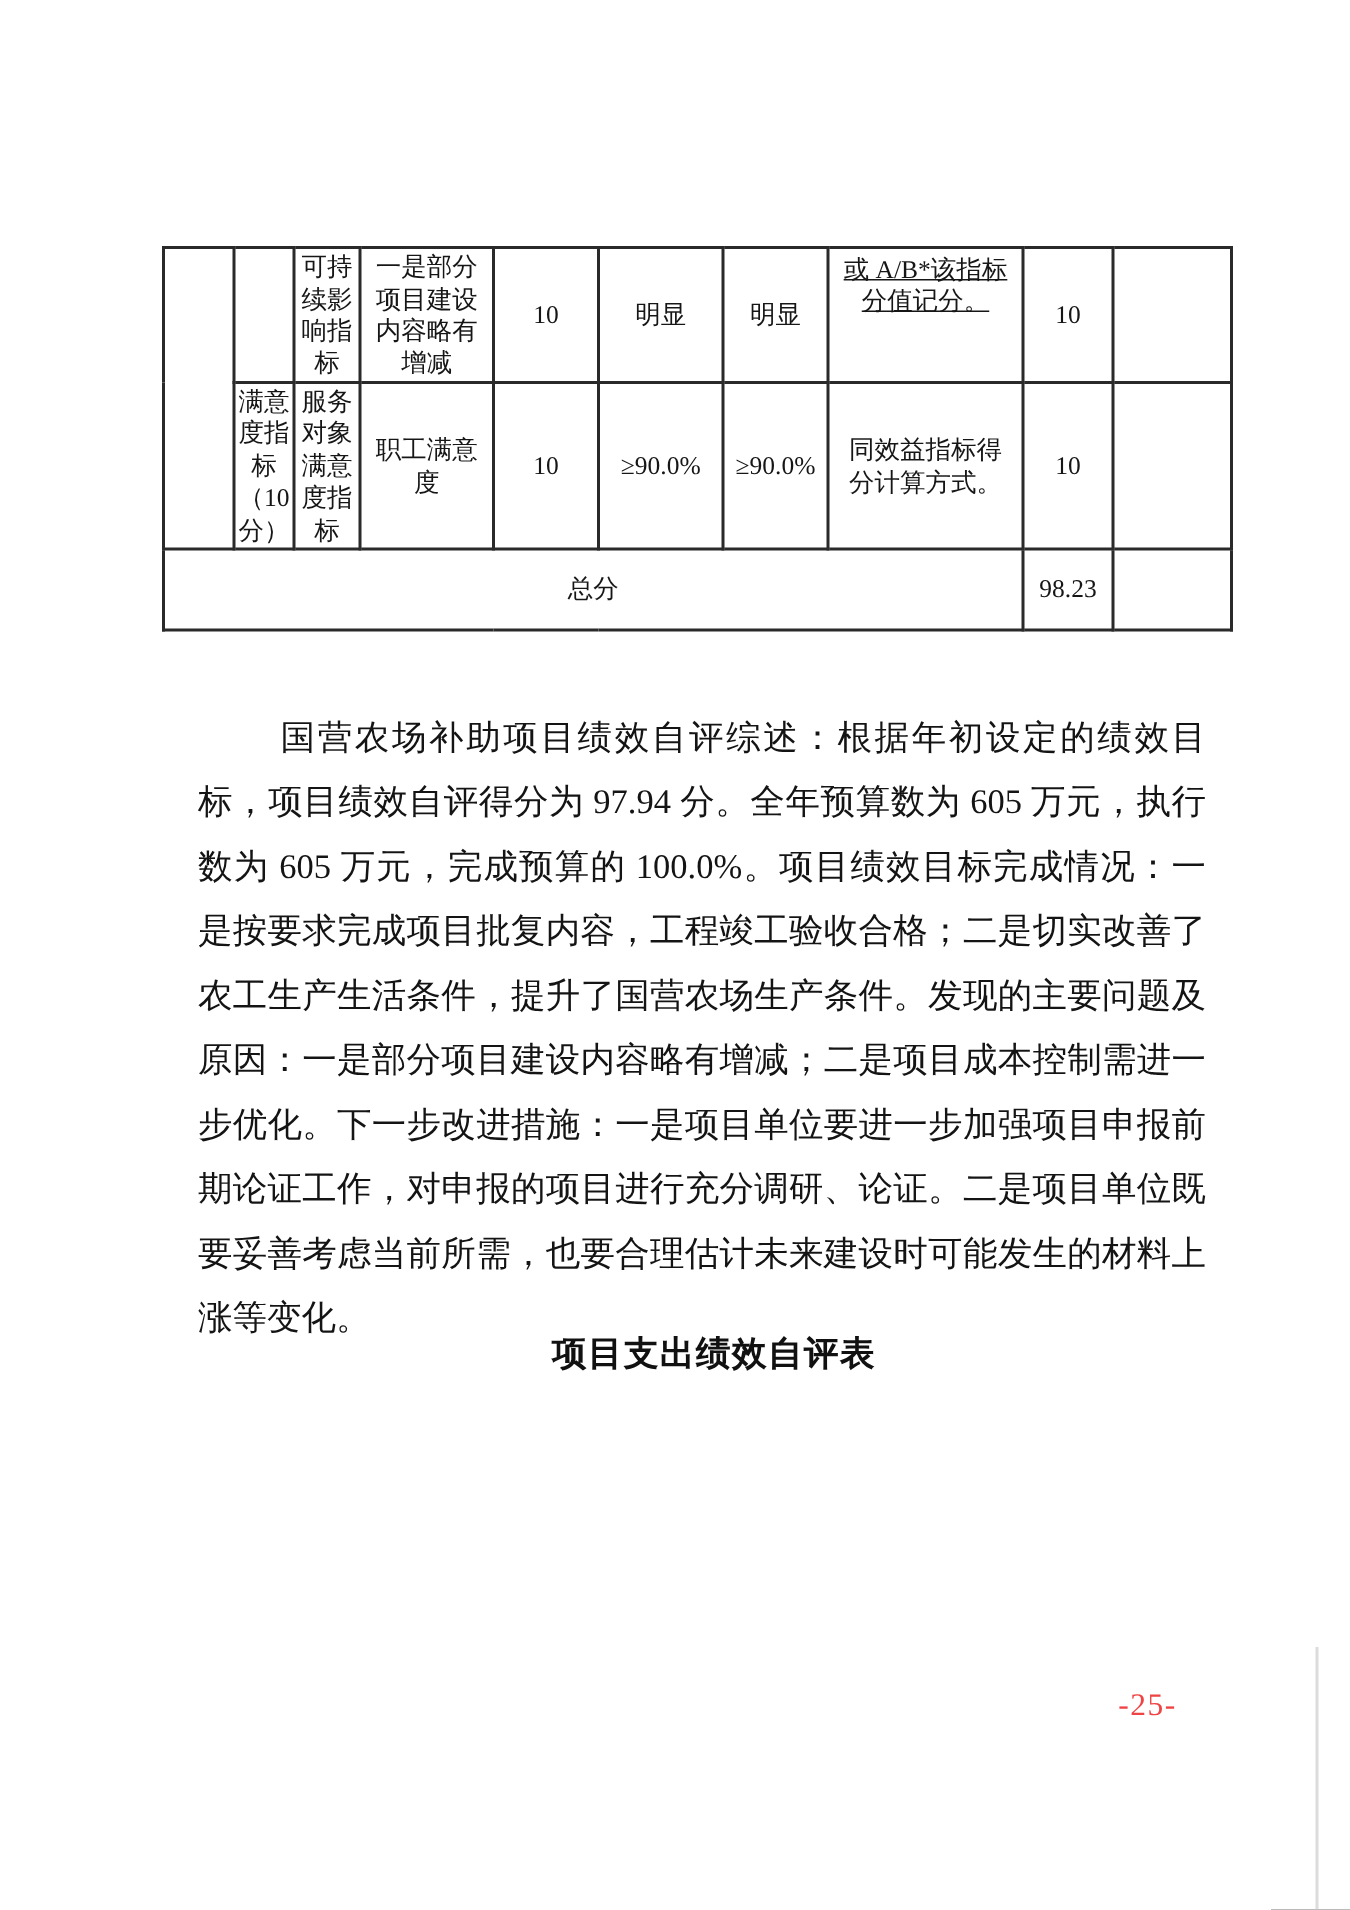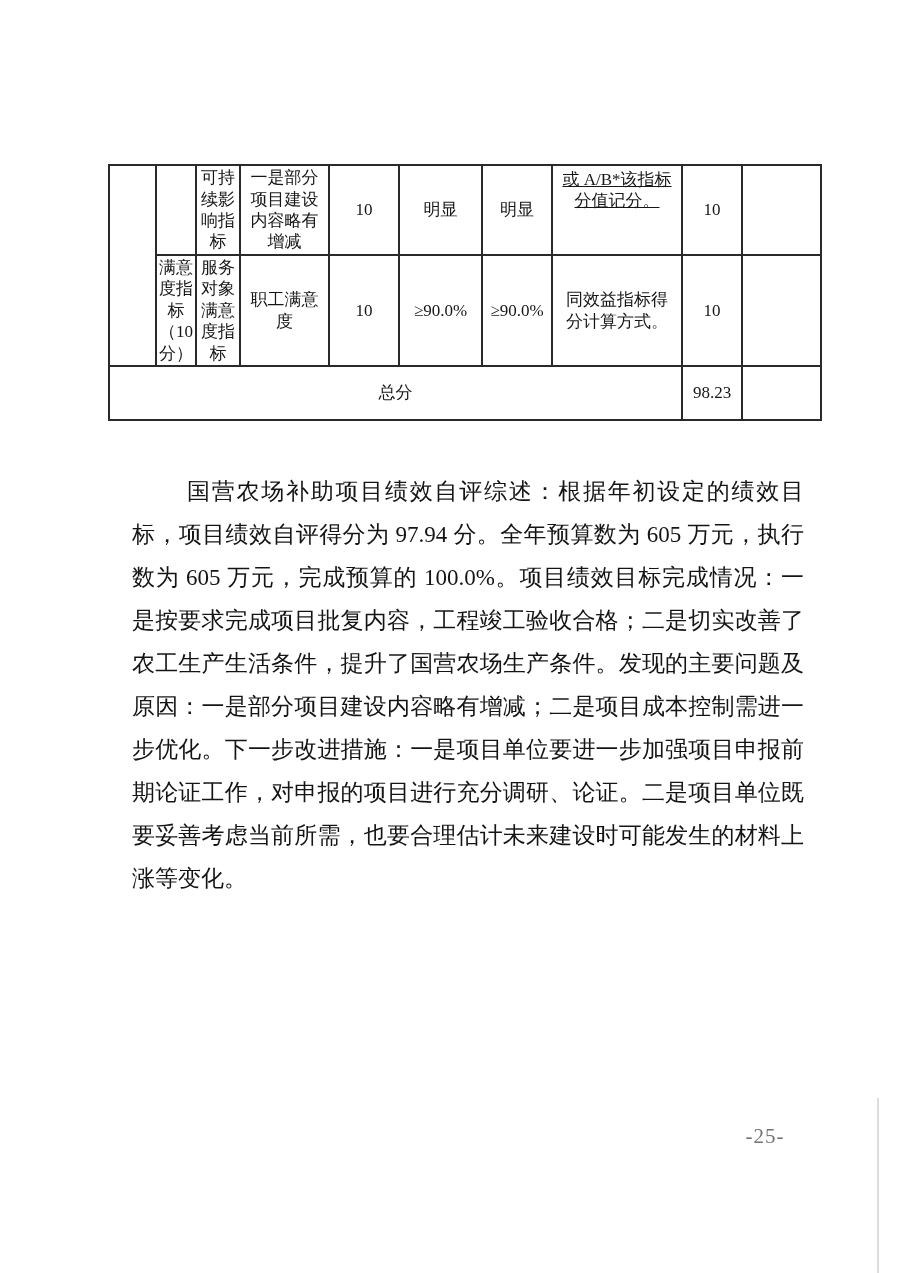--- a/index.html
+++ b/index.html
@@ -33,21 +33,21 @@
     font-family:"Liberation Sans","DejaVu Sans",sans-serif;
     font-size:23px; font-weight:bold; letter-spacing:1px; color:#111;
   }
   .form-subtitle {
     position:absolute; left:120px; top:924px; width:712px; text-align:center;
     font-size:19px; letter-spacing:1px; color:#161616;
   }
   
   .page-number {
     position:absolute; left:700px; top:1124px; width:130px; text-align:center;
-    font-size:21px; color:#737373; letter-spacing:1px;
+    font-size:21px; color:#ef4444; letter-spacing:1px;
   }
   .artifact {
     position:absolute; left:877px; top:1098px; width:2px; height:175px;
     background:#dcdcdc;
   }
 </style>
 </head>
 <body>
 
 <div class="page">
@@ -92,19 +92,20 @@
     <tr style="height:54px">
       <td colspan="8">总分</td>
       <td>98.23</td>
       <td></td>
     </tr>
   </tbody>
     </table>
 
   <div class="summary">国营农场补助项目绩效自评综述：根据年初设定的绩效目标，项目绩效自评得分为 97.94 分。全年预算数为 605 万元，执行数为 605 万元，完成预算的 100.0%。项目绩效目标完成情况：一是按要求完成项目批复内容，工程竣工验收合格；二是切实改善了农工生产生活条件，提升了国营农场生产条件。发现的主要问题及原因：一是部分项目建设内容略有增减；二是项目成本控制需进一步优化。下一步改进措施：一是项目单位要进一步加强项目申报前期论证工作，对申报的项目进行充分调研、论证。二是项目单位既要妥善考虑当前所需，也要合理估计未来建设时可能发生的材料上涨等变化。</div>
 
+  <div class="form-title">项目支出绩效自评表</div>
 
 
   <div class="page-number">-25-</div>
 
   <div class="artifact"></div>
 
 </div>
 
 </body></html>

